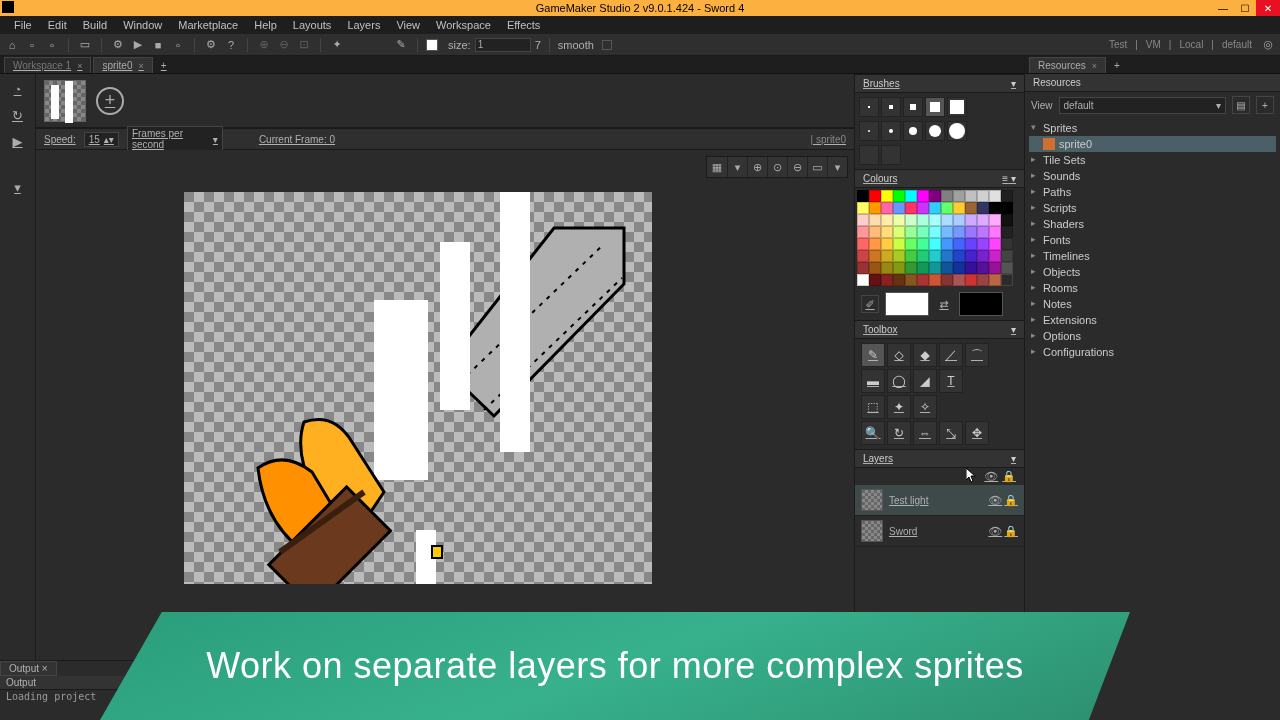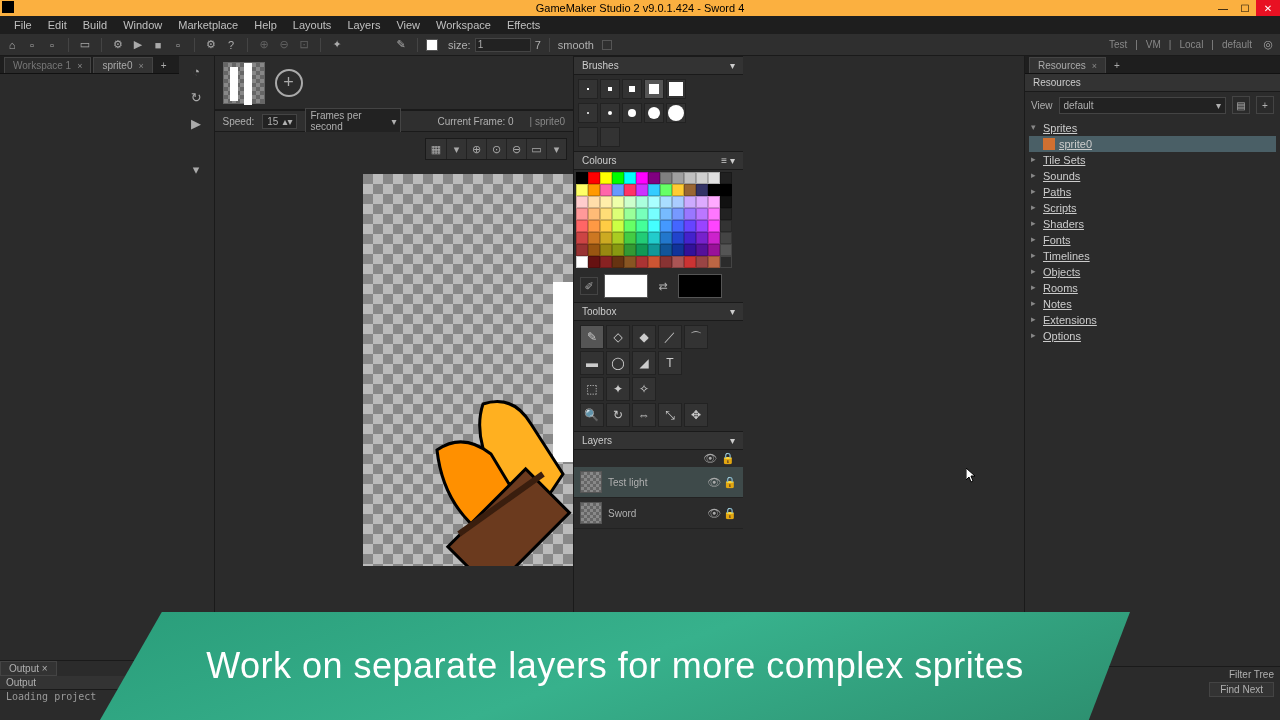--- a/index.html
+++ b/index.html
@@ -86,21 +86,21 @@
 .layerhdrctrl { display:flex; justify-content:flex-end; padding:2px 8px; gap:4px; color:#aaa; font-size:11px;}
 
 
 .rescol { width: 256px; background: #2b2b2b; border-left: 1px solid #1a1a1a; display: flex; flex-direction: column; }
 .restabs { height: 18px; display: flex; align-items: flex-end; padding: 0 4px; background:#1e1e1e; border-bottom:1px solid #111;}
 .reshdr { background: #333; padding: 3px 8px; font-size: 10px; color:#ccc; border-bottom:1px solid #1a1a1a;}
 .resviewrow { display: flex; align-items: center; gap: 6px; padding: 4px 6px; font-size: 10px; }
 .resviewrow .dd { background: #222; border: 1px solid #444; flex: 1; padding: 2px 4px; display: flex; justify-content: space-between; }
 .resicbtn { width: 18px; height: 18px; border: 1px solid #444; background: #2a2a2a; display: flex; align-items: center; justify-content: center; }
 .tree { flex: 1; padding: 2px 4px; overflow: auto; }
-.tnode { padding: 2px 2px 2px 14px; font-size: 11px; color: #ccc; position: relative; text-decoration: underline; }
+.tnode { padding: 2px 2px 2px 14px; font-size: 11px; color: #ccc; position: relative; }
 .tnode::before { content: "▸"; position: absolute; left: 2px; top: 2px; font-size: 9px; color: #888; }
 .tnode.open::before { content: "▾"; }
 .tnode.leaf::before { content: ""; }
 .tnode.leaf { padding-left: 30px; }
 .tnode.sel { background: #4a5f66; }
 .tleaficon { position:absolute; left:14px; top:2px; width:12px; height:12px; background:#d07030; }
 
 .filterbar { height: 36px; border-top: 1px solid #1a1a1a; padding: 2px 6px; display: flex; flex-direction: column; gap: 2px; font-size: 10px; align-items:flex-end; }
 .filterbar .findbtn { background: #333; border: 1px solid #444; padding: 1px 10px; }
 
@@ -181,21 +181,21 @@
       <span>|</span>
     <span>Local</span>
       <span>|</span>
     <span>default</span>
     <div class="tbicon">◎</div>
   </div>
 </div>
 
 <div style="display:flex; height: 646px;">
 
-  <div style="flex:1; display:flex; flex-direction:row;">
+  <div style="flex:1; display:flex; flex-direction:column;text-decoration:underline;">
     <div class="tabsrow">
       <div class="tab" style="background:#2a2a2a;">
         <span style="color:#777">Workspace 1</span>
           <span class="x">×</span>
       </div>
       <div class="tab">
         <span>sprite0</span>
           <span class="x">×</span>
       </div>
       <div class="tab plus">+</div>
@@ -511,25 +511,22 @@
         <div class="tnode">Paths</div>
         <div class="tnode">Scripts</div>
         <div class="tnode">Shaders</div>
         <div class="tnode">Fonts</div>
         <div class="tnode">Timelines</div>
         <div class="tnode">Objects</div>
         <div class="tnode">Rooms</div>
         <div class="tnode">Notes</div>
         <div class="tnode">Extensions</div>
         <div class="tnode">Options</div>
+        <div class="tnode">Configurations</div>
       </div>
-    <div class="filterbar">
-      <span>Filter Tree</span>
-      <div class="findbtn">Find Next</div>
-    </div>
   </div>
 
 </div>
 
 <div class="bottom">
   <div class="otabs">
       <div class="otab"><span>Output</span> <span class="x">×</span></div>
     </div>
   <div class="ohdr">Output</div>
   <div class="oline">Loading project</div>

